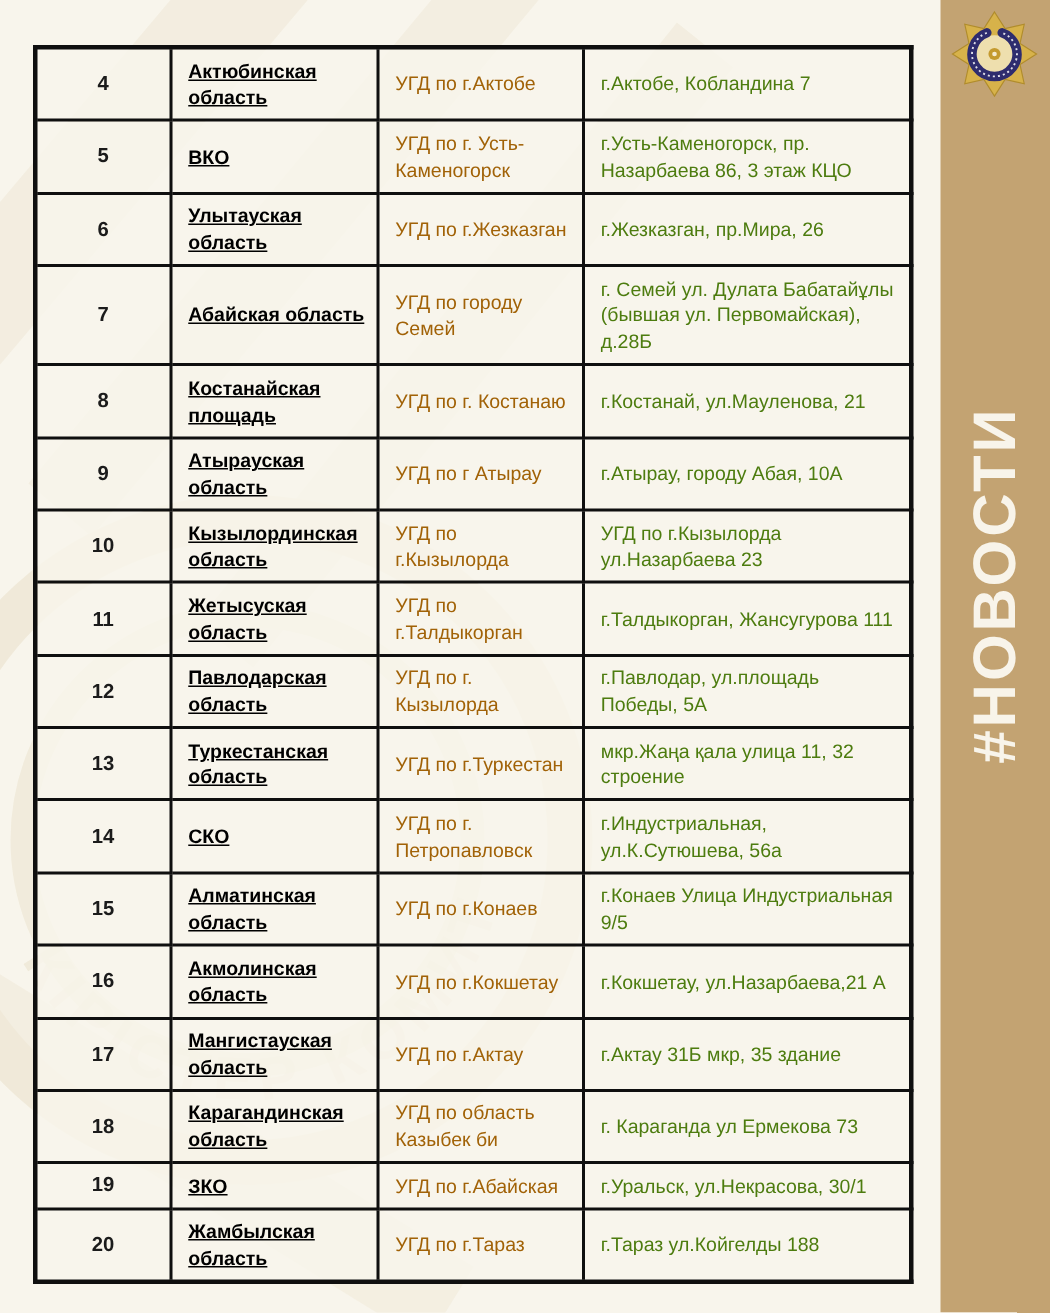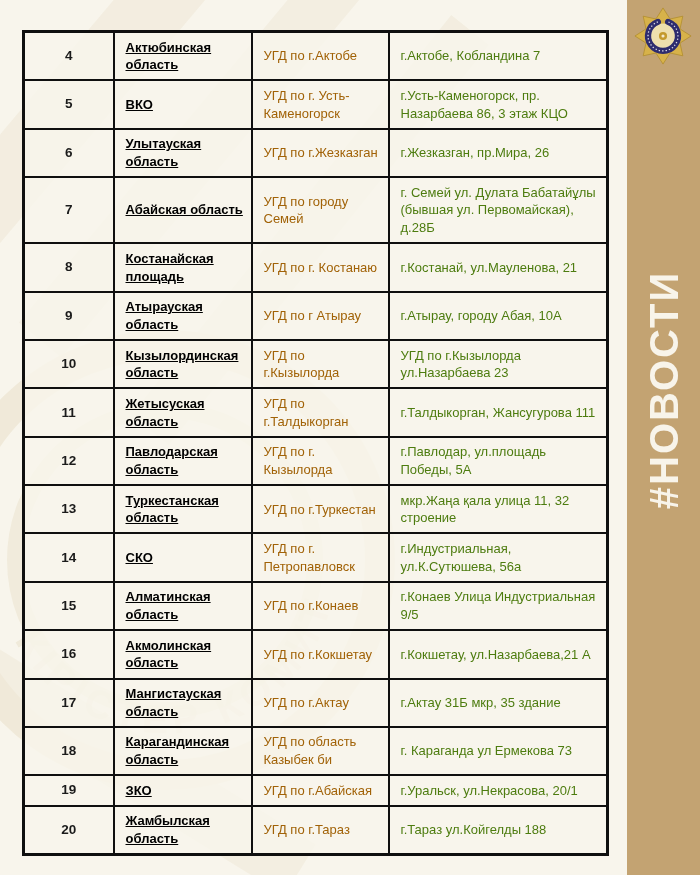--- a/index.html
+++ b/index.html
@@ -199,21 +199,21 @@
           <tr>
             <td class="cell-num">18</td>
             <td class="cell-region">Карагандинская область</td>
             <td class="cell-ugd">УГД по область Казыбек би</td>
             <td class="cell-address">г. Караганда ул Ермекова 73</td>
           </tr>
           <tr>
             <td class="cell-num">19</td>
             <td class="cell-region">ЗКО</td>
             <td class="cell-ugd">УГД по г.Абайская</td>
-            <td class="cell-address">г.Уральск, ул.Некрасова, 20/1</td>
+            <td class="cell-address">г.Уральск, ул.Некрасова, 30/1</td>
           </tr>
           <tr>
             <td class="cell-num">20</td>
             <td class="cell-region">Жамбылская область</td>
             <td class="cell-ugd">УГД по г.Тараз</td>
             <td class="cell-address">г.Тараз ул.Койгелды 188</td>
           </tr>
         </tbody>
     </table>
   </div>

